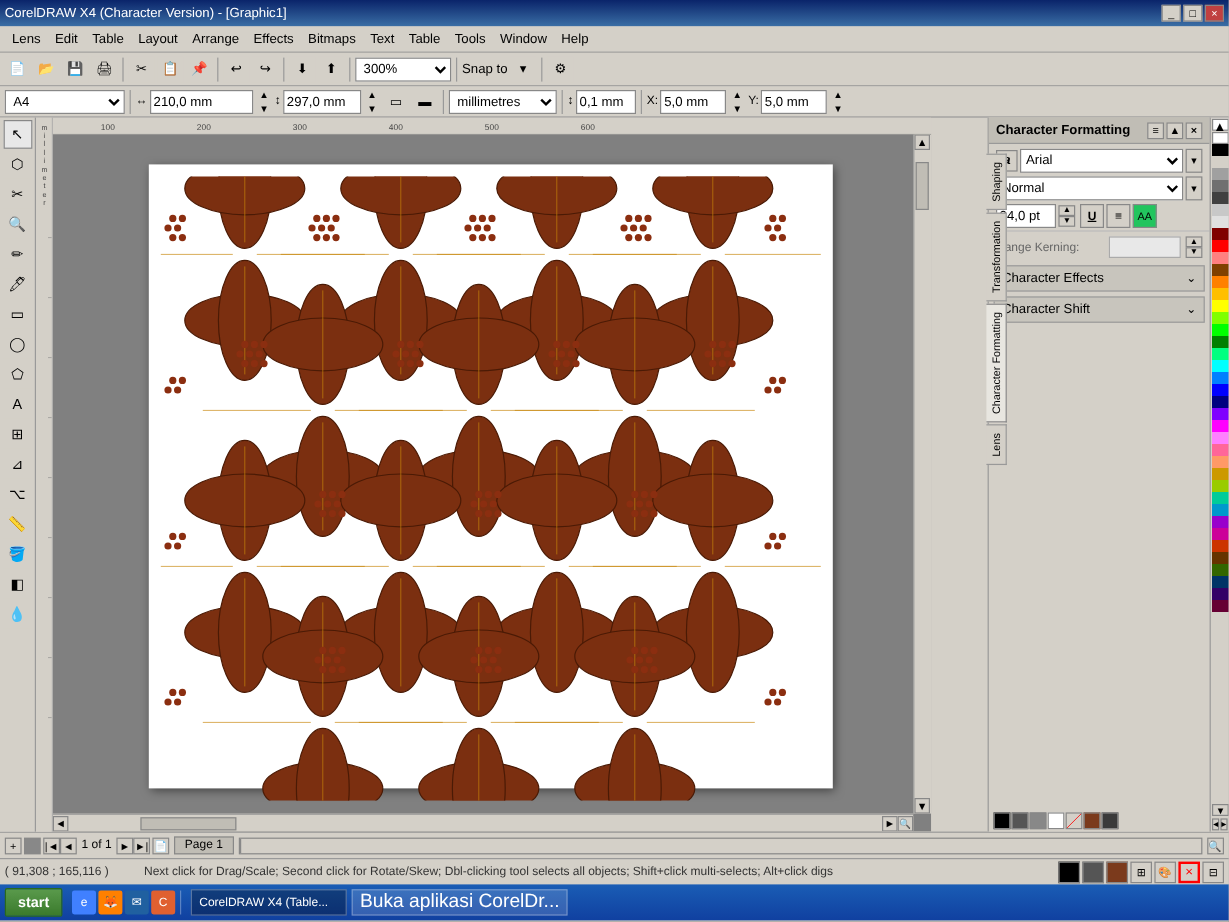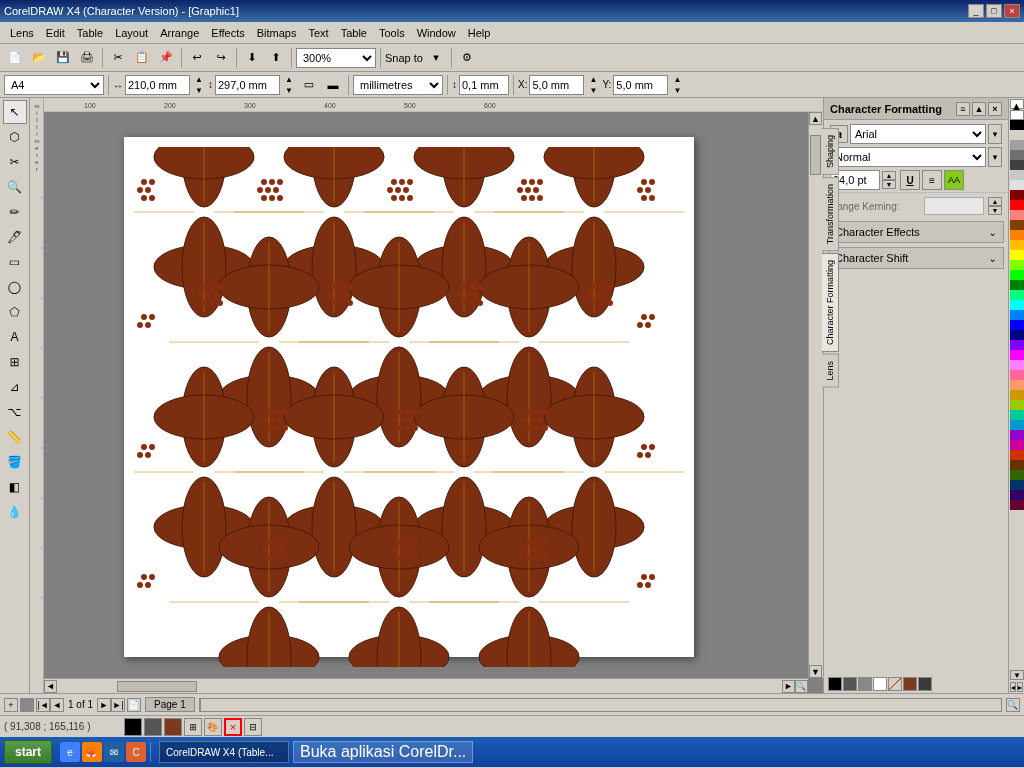--- a/index.html
+++ b/index.html
@@ -176,21 +176,21 @@
   <div class="tb-sep"></div>
   <div class="tb-btn">⚙</div>
 </div>
 
 <div id="toolbar2">
   <select class="tb-combo" style="width:100px;">
     <option>A4</option>
   </select>
   <div class="tb-sep"></div>
   <span style="font-size:10px;">↔</span>
-  <input class="tb-combo" style="width: 65px;" value="210,0 mm">
+  <input class="tb-combo" style="width: 86px;" value="210,0 mm">
   <div style="display:flex;flex-direction:column;">
     <div class="tb-btn" style="width:14px;height:11px;font-size:8px;">▲</div>
     <div class="tb-btn" style="width:14px;height:11px;font-size:8px;">▼</div>
   </div>
   <span style="font-size:10px;">↕</span>
   <input class="tb-combo" style="width: 65px;" value="297,0 mm">
   <div style="display:flex;flex-direction:column;">
     <div class="tb-btn" style="width:14px;height:11px;font-size:8px;">▲</div>
     <div class="tb-btn" style="width:14px;height:11px;font-size:8px;">▼</div>
   </div>
@@ -642,21 +642,21 @@
         <div style="flex:1;height:13px;position:relative;">
           <div style="width:80px;height:11px;background:#c0bdb5;border:1px solid #888;position:absolute;left:60px;top:1px;"></div>
         </div>
         <div style="width:13px;height:13px;background:#d4d0c8;border:1px solid #888;display:flex;align-items:center;justify-content:center;font-size:9px;cursor:pointer;">►</div>
         <div style="width:13px;height:13px;background:#d4d0c8;border:1px solid #888;font-size:8px;cursor:pointer;display:flex;align-items:center;justify-content:center;">🔍</div>
       </div>
     </div>
 
   </div>
 
-  <div id="right-panel" style="width:185px;background:#d4d0c8;border-left:1px solid #999;display:flex;flex-direction:column;">
+  <div id="right-panel" style="width:185px;background:#d4d0c8;border-left:1px solid #999;display:flex;flex-direction:column;margin-left:47px;">
 
     <div id="panel-header" style="height:22px;background:#c0bdb5;border-bottom:1px solid #999;display:flex;align-items:center;justify-content:space-between;padding:0 6px;">
       <span style="font-size:11px;font-weight:bold;">Character Formatting</span>
       <div style="display:flex;gap:2px;">
         <div style="width:14px;height:14px;background:#d4d0c8;border:1px solid #888;font-size:9px;cursor:pointer;display:flex;align-items:center;justify-content:center;">≡</div>
         <div style="width:14px;height:14px;background:#d4d0c8;border:1px solid #888;font-size:9px;cursor:pointer;display:flex;align-items:center;justify-content:center;">▲</div>
         <div style="width:14px;height:14px;background:#d4d0c8;border:1px solid #888;font-size:9px;cursor:pointer;display:flex;align-items:center;justify-content:center;">×</div>
       </div>
     </div>
 
@@ -678,21 +678,21 @@
 
       <div style="display:flex;align-items:center;gap:2px;">
         <input style="width: 50px; height: 20px; border: 1px solid rgb(136, 136, 136); background: white; font-size: 11px; padding: 0px 2px;" value="24,0 pt">
         <div style="display:flex;flex-direction:column;">
           <div style="width:14px;height:9px;background:#d4d0c8;border:1px solid #888;font-size:7px;cursor:pointer;display:flex;align-items:center;justify-content:center;">▲</div>
           <div style="width:14px;height:9px;background:#d4d0c8;border:1px solid #888;font-size:7px;cursor:pointer;display:flex;align-items:center;justify-content:center;">▼</div>
         </div>
         <div style="display:flex;gap:2px;margin-left:2px;">
           <div style="width:20px;height:20px;background:#d4d0c8;border:1px solid #888;font-size:10px;text-decoration:underline;cursor:pointer;display:flex;align-items:center;justify-content:center;font-weight:bold;">U</div>
           <div style="width:20px;height:20px;background:#d4d0c8;border:1px solid #888;font-size:10px;cursor:pointer;display:flex;align-items:center;justify-content:center;">≡</div>
-          <div style="width:20px;height:20px;background:#84cc16;border:1px solid #888;font-size:9px;cursor:pointer;display:flex;align-items:center;justify-content:center;">AA</div>
+          <div style="width:20px;height:20px;background:#22c55e;border:1px solid #888;font-size:9px;cursor:pointer;display:flex;align-items:center;justify-content:center;">AA</div>
         </div>
       </div>
     </div>
 
     <div style="padding:4px 6px;display:flex;align-items:center;gap:4px;">
       <span style="font-size:10px;color:#666;flex:1;">Range Kerning:</span>
       <input style="width: 60px; height: 18px; border: 1px solid rgb(170, 170, 170); background: rgb(232, 232, 232); font-size: 10px;">
       <div style="display:flex;flex-direction:column;">
         <div style="width:14px;height:9px;background:#d4d0c8;border:1px solid #888;font-size:7px;cursor:pointer;display:flex;align-items:center;justify-content:center;">▲</div>
         <div style="width:14px;height:9px;background:#d4d0c8;border:1px solid #888;font-size:7px;cursor:pointer;display:flex;align-items:center;justify-content:center;">▼</div>
@@ -804,20 +804,21 @@
 
   <div style="flex:1;margin:0 4px;height:14px;background:#d4d0c8;border:1px solid #888;display:flex;align-items:center;">
     <div style="width:1px;height:12px;background:#888;"></div>
   </div>
 
   <div style="width:14px;height:14px;background:#d4d0c8;border:1px solid #888;cursor:pointer;font-size:9px;display:flex;align-items:center;justify-content:center;">🔍</div>
 </div>
 
 <div id="bottom-status" style="height:22px;background:#d4d0c8;border-top:1px solid #999;display:flex;align-items:center;padding:0 4px;font-size:10px;">
   <span style="min-width:110px;color:#333;">( 91,308 ; 165,116 )</span>
+  <span style="flex:1;overflow:hidden;white-space:nowrap;text-overflow:ellipsis;color:#333;">Next click for Drag/Scale; Second click for Rotate/Skew; Dbl-clicking tool selects all objects; Shift+click multi-selects; Alt+click digs</span>
 
   <div style="display:flex;gap:2px;margin-left:4px;">
     <div style="width:18px;height:18px;background:#000;border:1px solid #888;cursor:pointer;"></div>
     <div style="width:18px;height:18px;background:#555;border:1px solid #888;cursor:pointer;"></div>
     <div style="width:18px;height:18px;background:#7B3A1C;border:1px solid #888;cursor:pointer;"></div>
     <div style="width:18px;height:18px;background:#d4d0c8;border:1px solid #888;cursor:pointer;display:flex;align-items:center;justify-content:center;font-size:9px;">⊞</div>
     <div style="width:18px;height:18px;background:#d4d0c8;border:1px solid #888;cursor:pointer;display:flex;align-items:center;justify-content:center;font-size:9px;">🎨</div>
     <div style="width:18px;height:18px;background:transparent;border:2px solid red;cursor:pointer;display:flex;align-items:center;justify-content:center;font-size:11px;color:red;">×</div>
     <div style="width:18px;height:18px;background:#d4d0c8;border:1px solid #888;cursor:pointer;display:flex;align-items:center;justify-content:center;font-size:9px;">⊟</div>
   </div>

